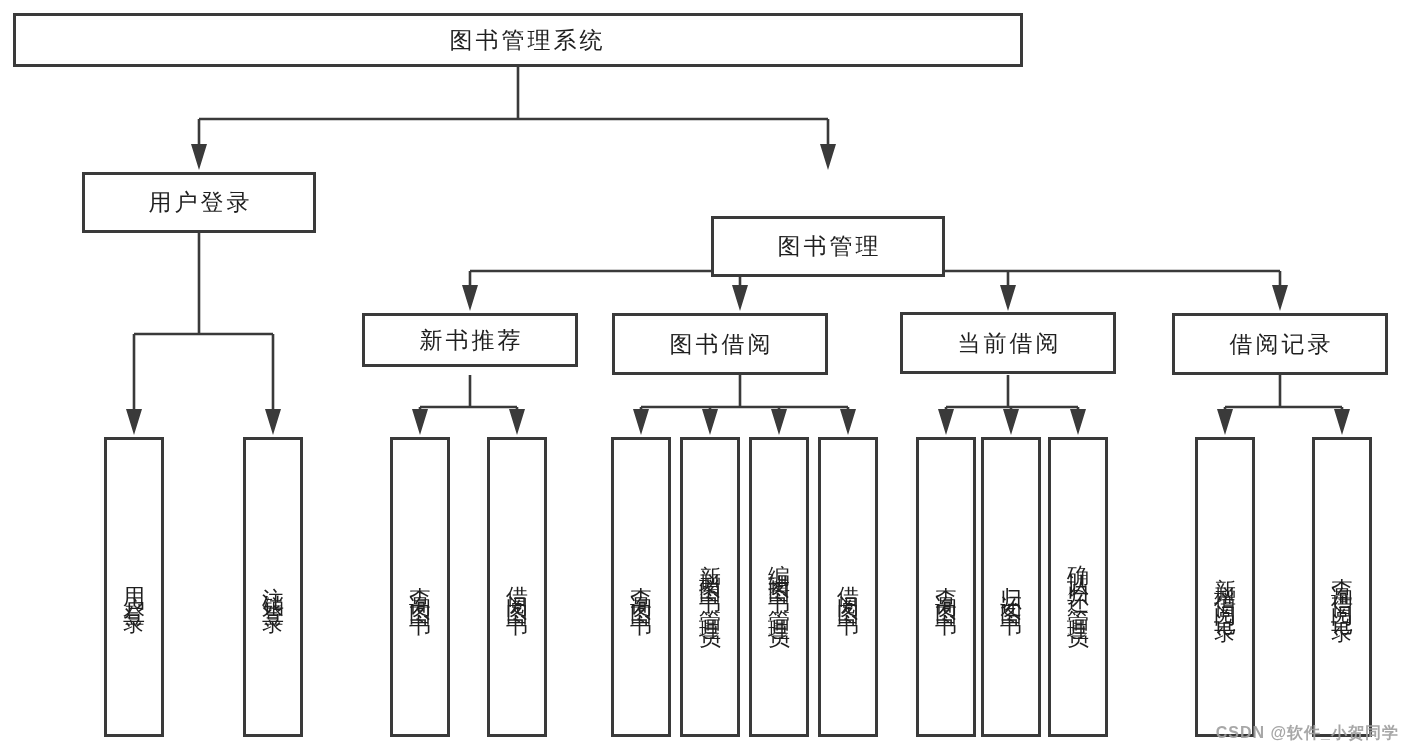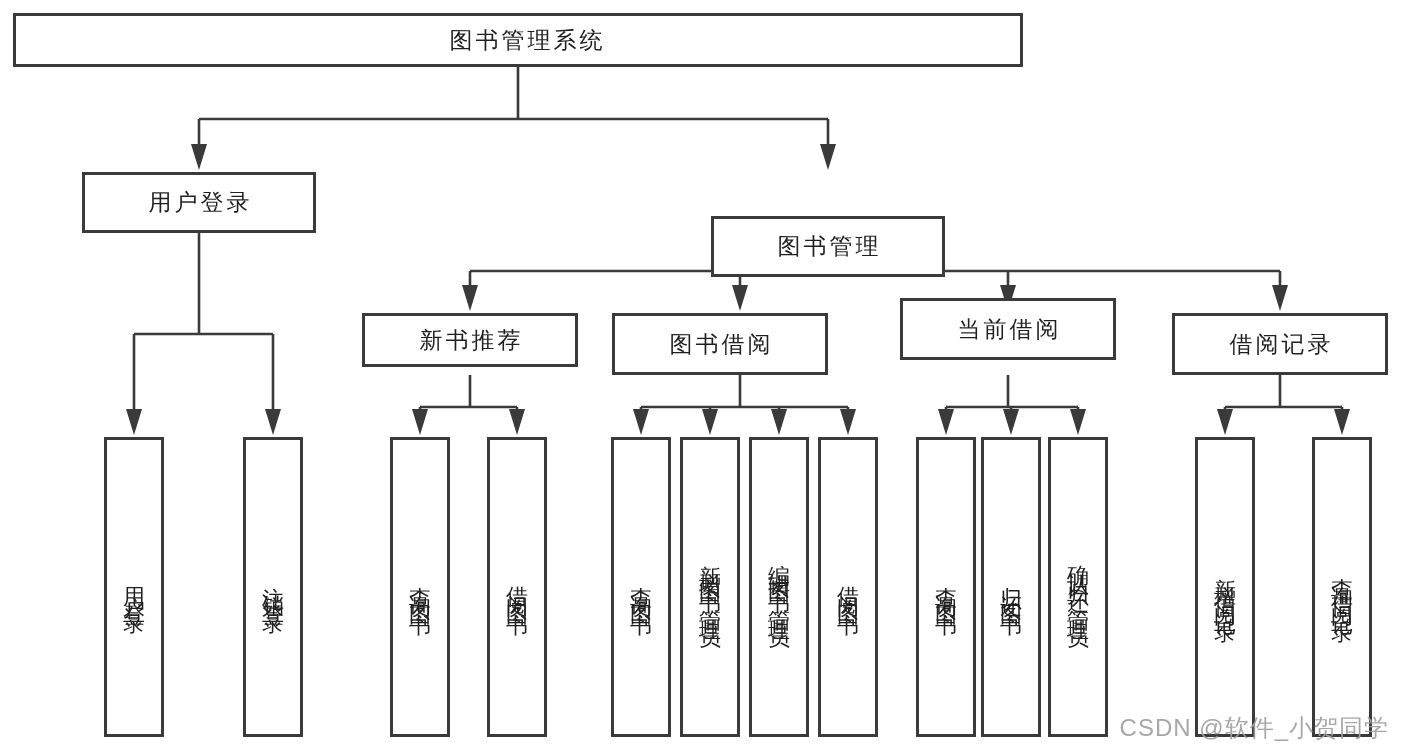--- a/index.html
+++ b/index.html
@@ -41,27 +41,28 @@
     text-align:center;
     line-height:54px;
     font-size:22px;
     letter-spacing:9px;
     color:var(--text);
     z-index:1;
     top:437px;
   }
   .watermark{
     position:absolute;
-    right:16px;bottom:3px;
-    font-size:24px;
+    right:6px;bottom:3px;
+    font-size:16px;
     letter-spacing:1px;
     color:var(--wm);
     opacity:.92;
     z-index:5;
     white-space:nowrap;
+    font-weight:bold;
   }
 </style>
 </head>
 <body>
 
 <div id="canvas">
 
   <svg id="connectors" width="1405" height="747" viewBox="0 0 1405 747" aria-hidden="true">
     <path class="ln" d="
       M518 67 V119
@@ -119,21 +120,21 @@
       M1334 409 h16 l-8 26 z"></path>
   </svg>
 
   <div class="hbox" style="left:13px;top:13px;width:1010px;height:54px;padding-left:16px;">图书管理系统</div>
 
   <div class="hbox" style="left:82px;top:172px;width:234px;height:61px;">用户登录</div>
   <div class="hbox" style="left:711px;top:172px;width:234px;height:61px;margin-top:44px;">图书管理</div>
 
   <div class="hbox" style="left:362px;top:313px;width:216px;height:54px;text-align:right;">新书推荐</div>
   <div class="hbox" style="left:612px;top:313px;width:216px;height:62px;">图书借阅</div>
-  <div class="hbox" style="left:900px;top:298px;width:216px;height:62px;">当前借阅</div>
+  <div class="hbox" style="left:900px;top:312px;width:216px;height:62px;">当前借阅</div>
   <div class="hbox" style="left:1172px;top:313px;width:216px;height:62px;">借阅记录</div>
 
   <div class="vbox" style="left:104px;">用户登录</div>
   <div class="vbox" style="left:243px;">注销登录</div>
 
   <div class="vbox" style="left:390px;">查询图书</div>
   <div class="vbox" style="left:487px;">借阅图书</div>
 
   <div class="vbox" style="left:611px;">查询图书</div>
   <div class="vbox" style="left:680px;">新增图书（管理员）</div>

